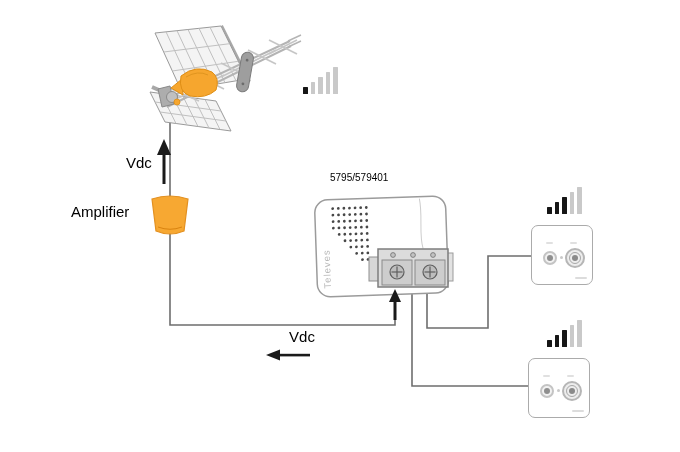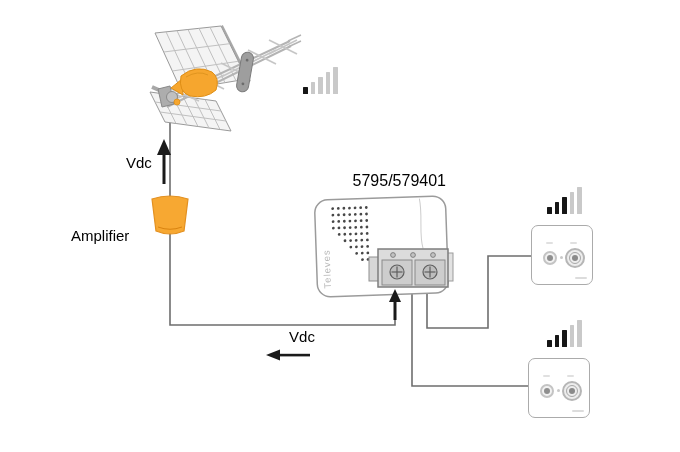--- a/index.html
+++ b/index.html
@@ -2,24 +2,24 @@
 <html><head>
 <meta charset="utf-8">
 <style>
   html,body{margin:0;padding:0;background:#ffffff;}
   .stage{
     position:relative;width:680px;height:452px;background:#ffffff;overflow:hidden;
     font-family:"Liberation Sans", sans-serif;
   }
   svg{position:absolute;left:0;top:0;}
   .lbl{position:absolute;color:#000000;white-space:nowrap;}
-  .lbl-amplifier{left:71px;top:203px;font-size:15px;margin-top:24px;}
+  .lbl-amplifier{left:71px;top:203px;font-size:15px;}
   .lbl-vdc-top{left:126px;top:154px;font-size:15px;}
   .lbl-vdc-bottom{left:262px;top:328px;width:80px;text-align:center;font-size:15px;}
-  .lbl-model{left:330px;top:172px;width:116px;text-align:right;font-size:16px;}
+  .lbl-model{left:330px;top:172px;width:116px;text-align:left;font-size:10px;}
 
   
   .signal{position:absolute;display:flex;align-items:flex-end;gap:3px;height:28px;}
   .signal .bar{width:4.5px;border-radius:0.5px;}
 
   
   .outlet{position:absolute;width:62px;height:60px;background:#fff;border:1.5px solid #ababab;border-radius:7px;box-sizing:border-box;}
   .o-conn-l{position:absolute;left:11px;top:25px;width:14px;height:14px;border:2px solid #c4c4c4;border-radius:50%;background:#f2f2f2;box-sizing:border-box;}
   .o-conn-l::after{content:"";position:absolute;left:2px;top:2px;width:6px;height:6px;border-radius:50%;background:#8f8f8f;}
   .o-conn-r{position:absolute;left:33px;top:22px;width:20px;height:20px;border:2px solid #b6b6b6;border-radius:50%;background:#ededed;box-sizing:border-box;}

